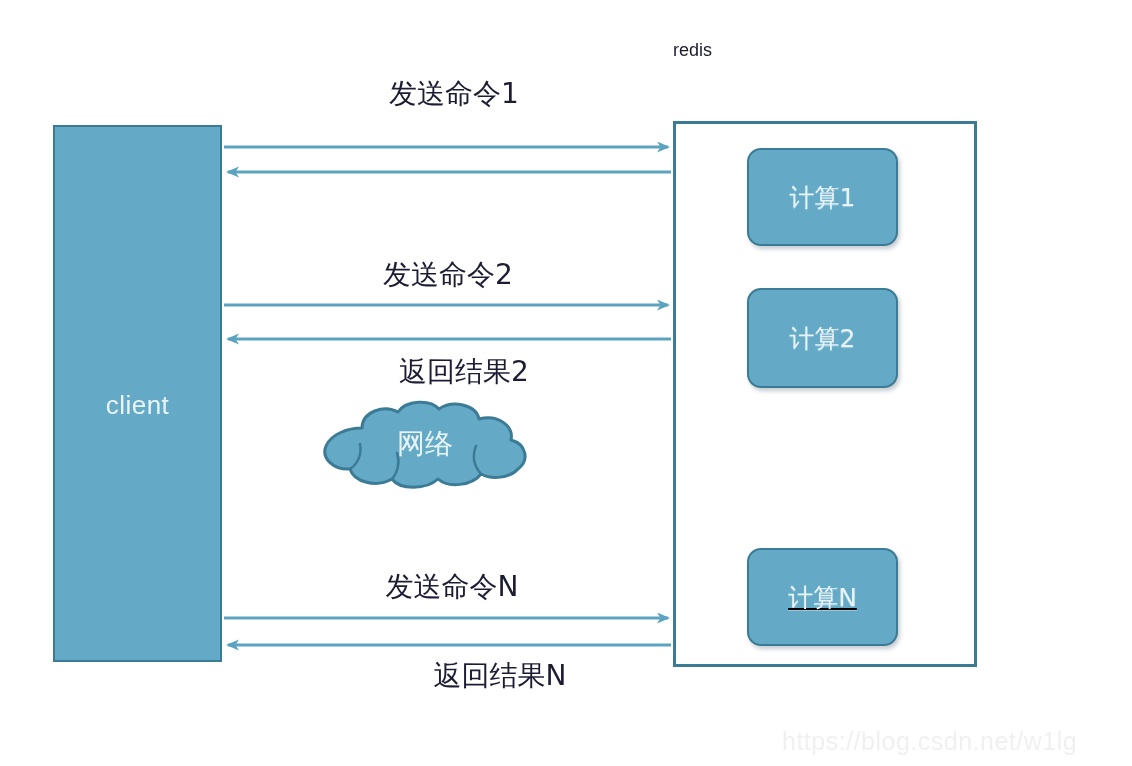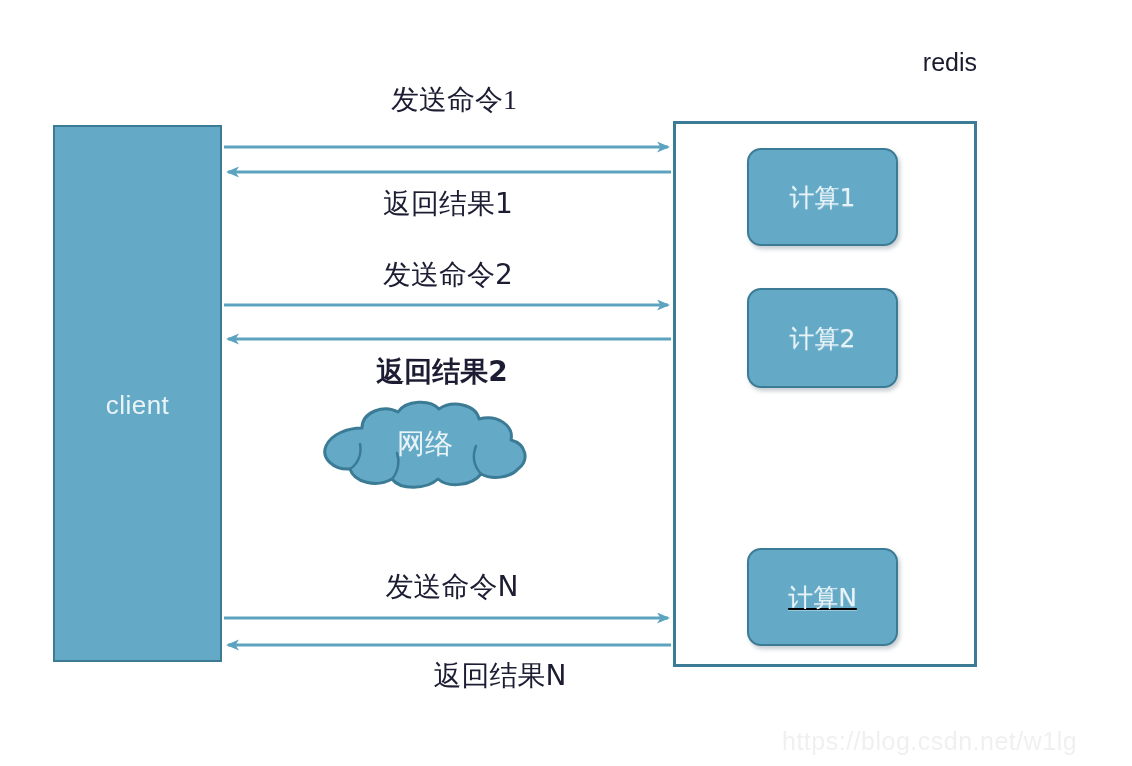--- a/index.html
+++ b/index.html
@@ -38,24 +38,24 @@
     font-size: 26px;
     letter-spacing: 0.5px;
     font-family: "Liberation Sans", "DejaVu Sans", sans-serif;
     margin-top: 24px;
   }
 
   
   .redis-title {
     position: absolute;
     left: 673px;
-    top: 48px;
+    top: 40px;
     width: 304px;
-    text-align: right;
-    font-size: 25px;
+    text-align: left;
+    font-size: 18px;
     color: #1b1b2f;
     font-family: "Liberation Sans", "DejaVu Sans", sans-serif;
   }
   .redis-box {
     position: absolute;
     left: 673px;
     top: 121px;
     width: 304px;
     height: 546px;
     border: 3px solid #3C7B95;
@@ -179,27 +179,26 @@
 
     <line x1="224" y1="305" x2="668" y2="305" stroke="#5CA3C0" stroke-width="3" marker-end="url(#arrow-right)"></line>
 
     <line x1="671" y1="339" x2="228" y2="339" stroke="#5CA3C0" stroke-width="3" marker-end="url(#arrow-left)"></line>
 
     <line x1="224" y1="618" x2="668" y2="618" stroke="#5CA3C0" stroke-width="3" marker-end="url(#arrow-right)"></line>
 
     <line x1="671" y1="645" x2="228" y2="645" stroke="#5CA3C0" stroke-width="3" marker-end="url(#arrow-left)"></line>
   </svg>
 
-  <div class="flow-label" style="left:454px; top:81px;font-family:Liberation Serif, serif;">发送命令1</div>
-
-  <div class="flow-label" style="left:448px; top:185px;">返回结果1</div>
+  <div class="flow-label" style="left:454px; top:75px;">发送命令1</div>
+
 
   <div class="flow-label" style="left:448px; top:256px;">发送命令2</div>
 
-  <div class="flow-label" style="left:442px; top:353px;font-weight:bold;">返回结果2</div>
+  <div class="flow-label" style="left:464px; top:353px;">返回结果2</div>
 
   <div class="flow-label" style="left:452px; top:568px;">发送命令N</div>
 
   <div class="flow-label" style="left:452px; top:657px;margin-left:48px;">返回结果N</div>
 
   <div class="cloud-wrap">
     <svg width="250" height="100" viewBox="0 0 250 100" xmlns="http://www.w3.org/2000/svg">
       <path d="M62,30
                C62,14 84,6 98,14
                C106,2 130,1 139,11

